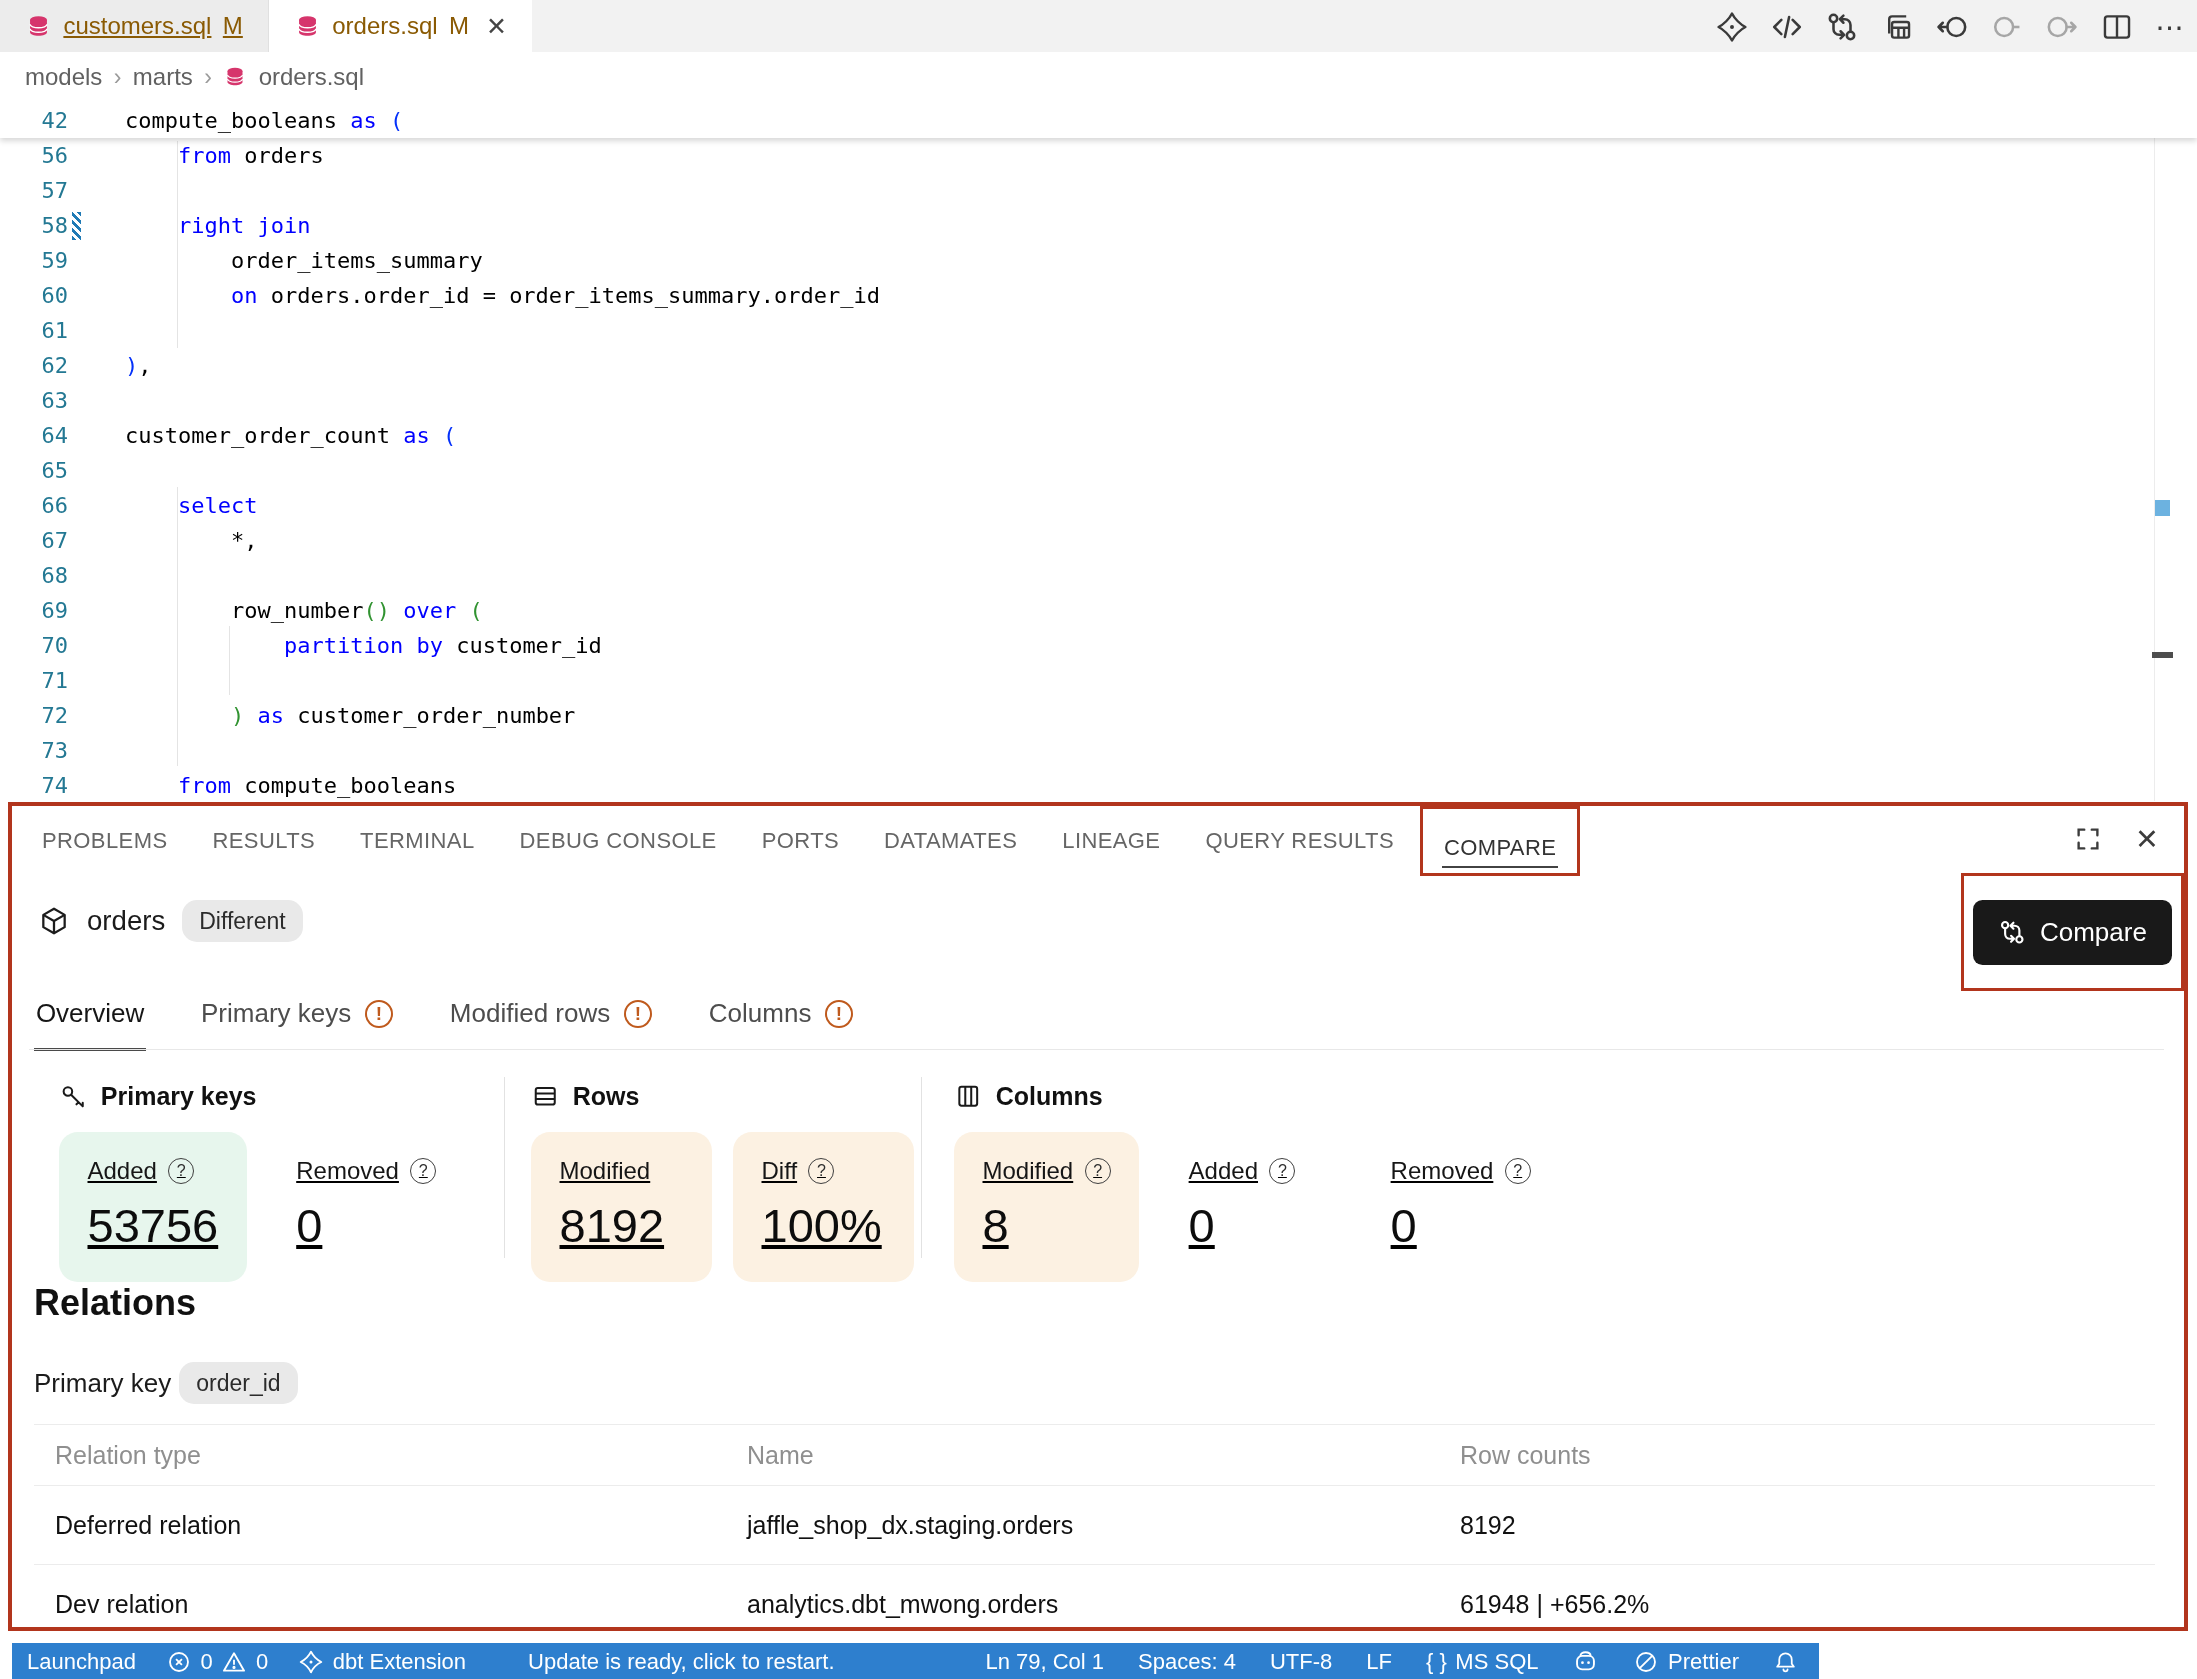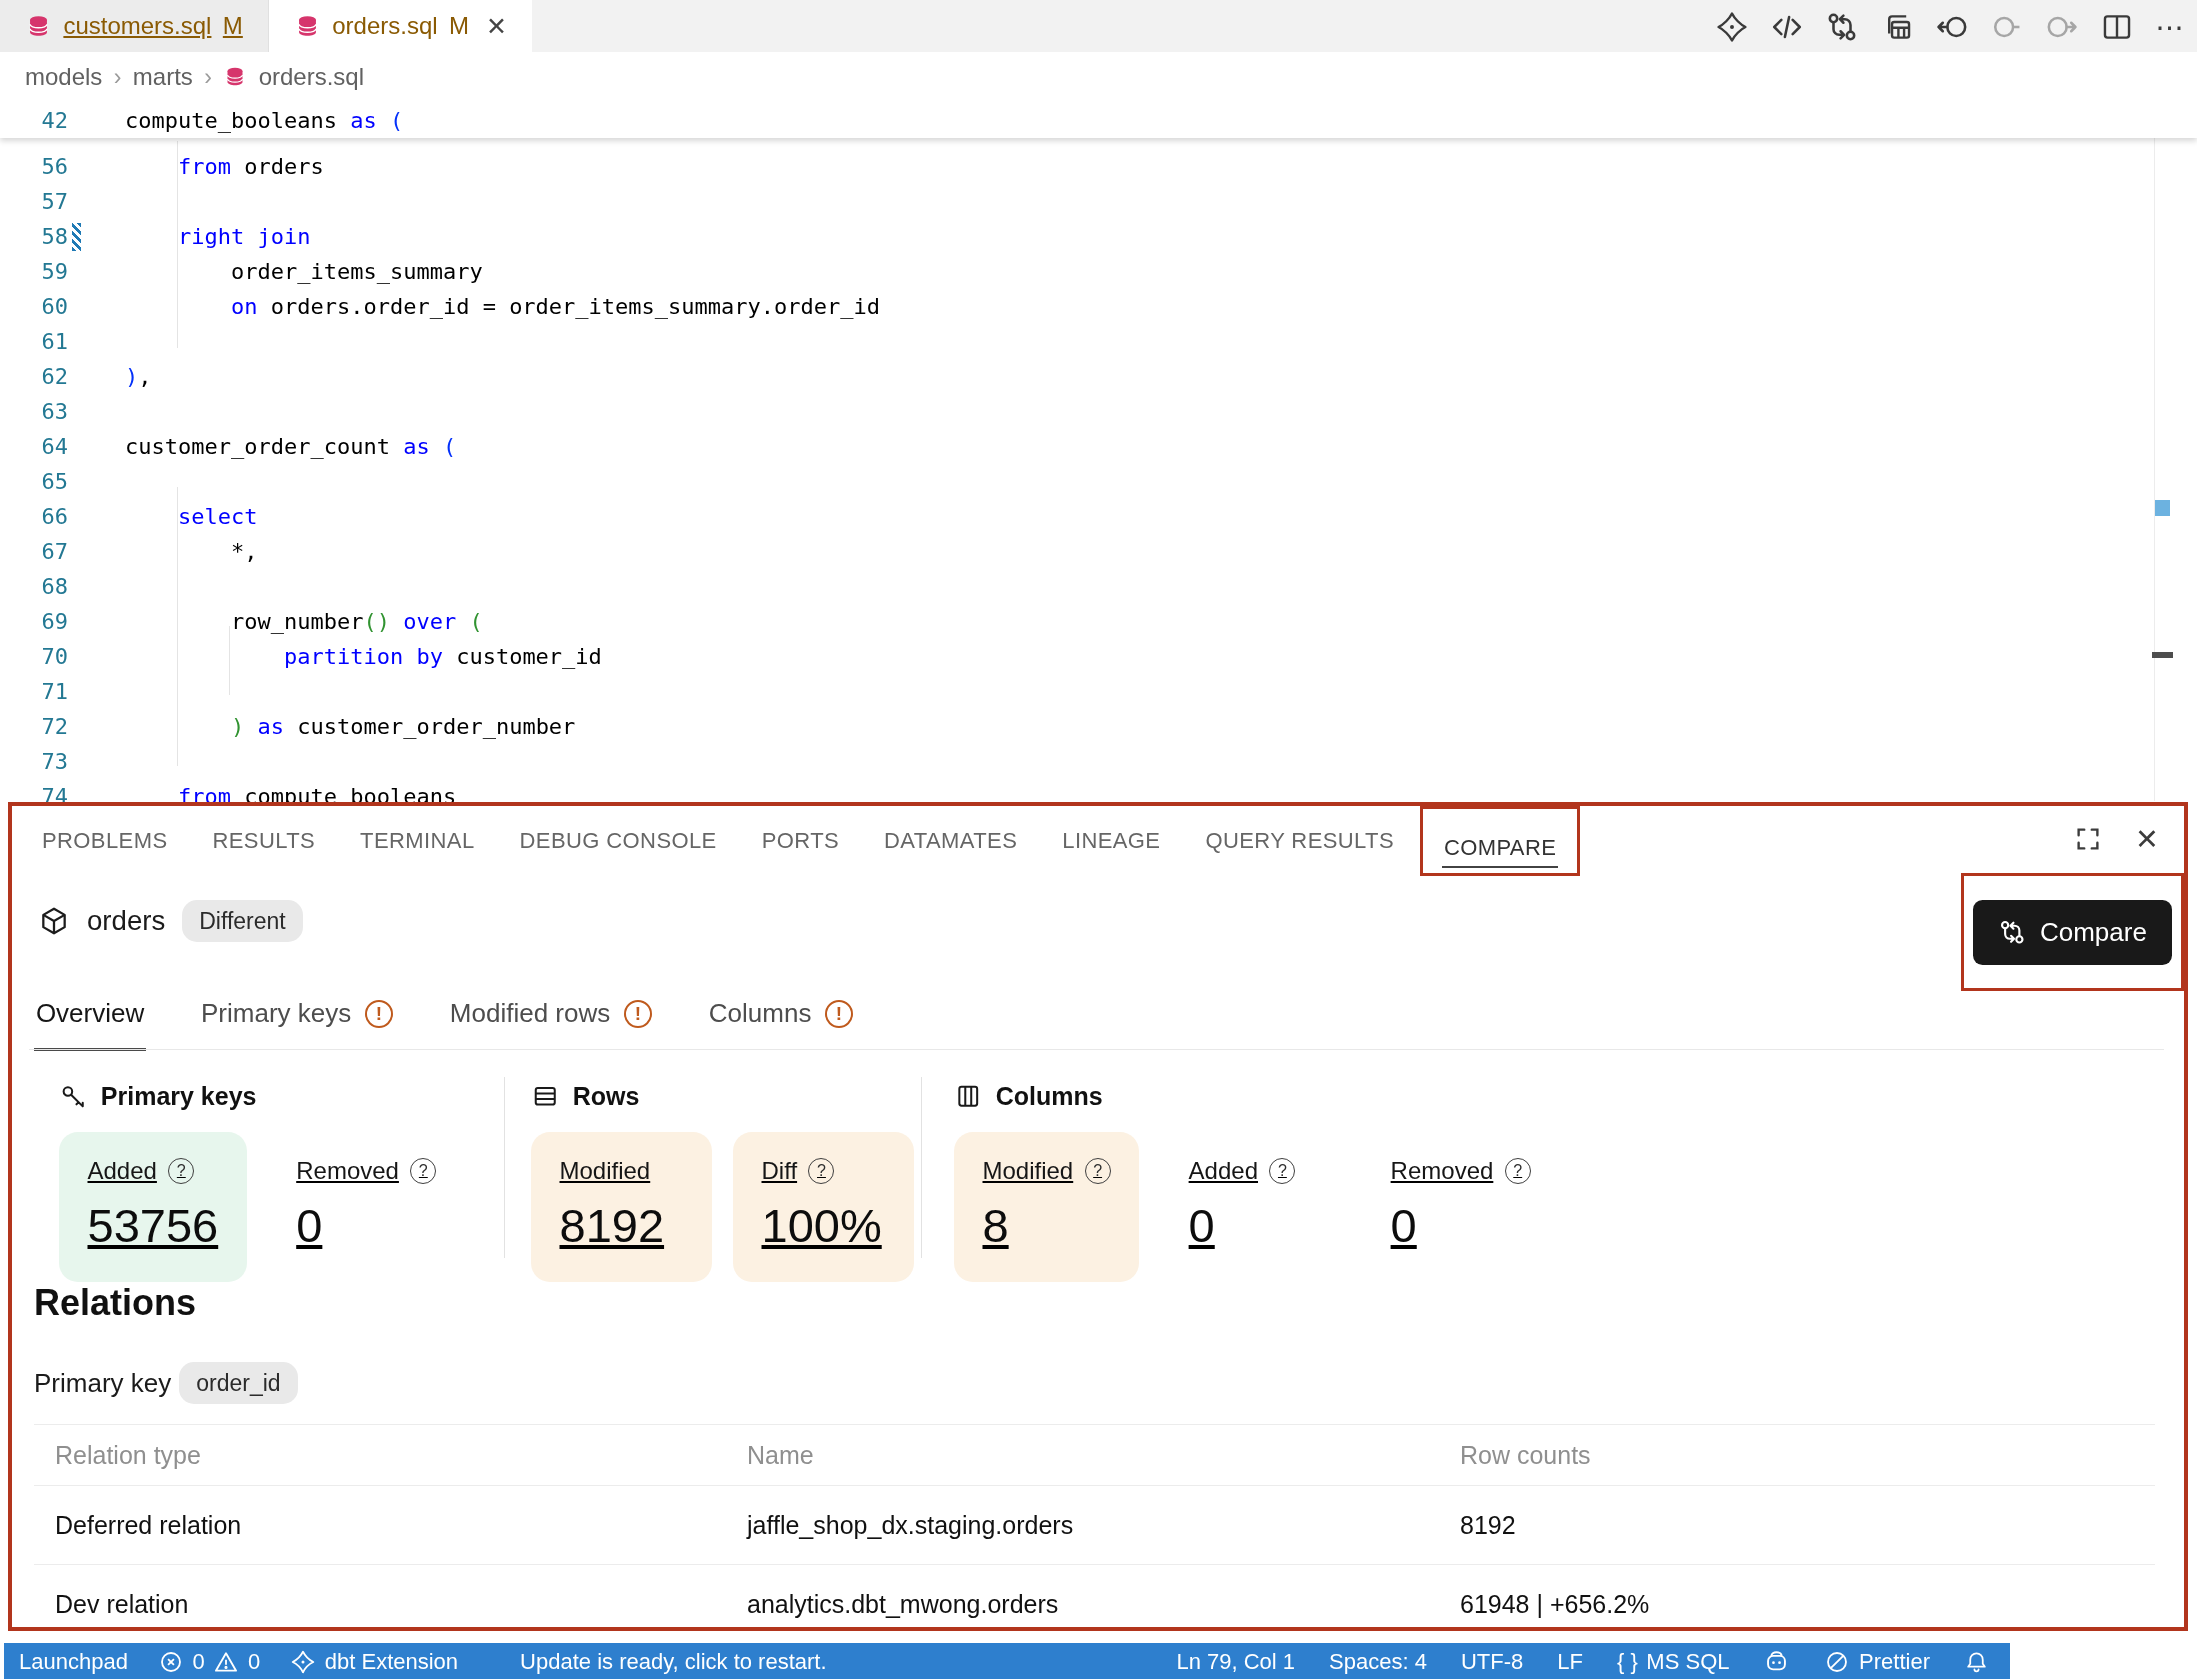--- a/index.html
+++ b/index.html
@@ -27,21 +27,21 @@
   .code-line { position:relative; display:flex; height:35px; line-height:35px;
     font-family:"DejaVu Sans Mono", monospace; font-size:22px; white-space:pre; }
   .gutter { width:68px; text-align:right; color:#237893; flex:none; }
   .code-body { padding-left:57px; }
   .tok-k { color:#0000ff; }
   .tok-p { color:#000000; }
   .tok-b { color:#0431fa; }
   .tok-g { color:#319331; }
   .sticky { position:absolute; left:0; top:0; width:2197px; height:35px; background:#fff;
     box-shadow:0 2.9px 5.7px rgba(0,0,0,.16); z-index:5; }
-  .lines-wrap { position:absolute; left:0; top:46px; width:2136px; }
+  .lines-wrap { position:absolute; left:0; top:35px; width:2136px; }
   .mod-marker { position:absolute; left:72px; top:3.8px; width:8.6px; height:28.5px;
     background:repeating-linear-gradient(45deg,#1f7ab5 0 2.9px,#ffffff 2.9px 5.7px); }
   .indent-guide { position:absolute; width:1px; background:#e4e4e4; }
   .ruler-line { position:absolute; top:103px; bottom:878px; right:42px; width:1px; background:#ececec; }
   .ruler-blue { position:absolute; left:2155px; top:500px; width:15px; height:16px; background:#6cb2e0; }
   .ruler-dark { position:absolute; left:2152px; top:652px; width:21px; height:5.7px; background:#4d4d4d; }
 
   
   .panel-bg { position:absolute; left:7.6px; top:802px; width:2180px; height:829px;
     background:#fff; border:4.8px solid #b2351d; }
@@ -87,21 +87,21 @@
   .rel-table { position:absolute; left:34px; top:1424px; width:2121px; font-size:25px; }
   .rt-line { height:1px; background:#ececec; }
   .rt-row { position:relative; display:flex; align-items:center; }
   .rt-head { height:60px; color:#8f8f8f; }
   .rt-data { height:78px; color:#111; }
   .col-a { width:713px; padding-left:21px; }
   .col-b { width:713px; }
   .col-c { flex:1; }
 
   
-  .statusbar { position:absolute; left:4px; top:1643px; width:2006px; height:37px; background:#2e7fce;
+  .statusbar { position:absolute; left:12px; top:1643px; width:1807px; height:37px; background:#2e7fce;
     color:#fff; display:flex; align-items:center; font-size:22px; }
   .sb-left { display:flex; align-items:center; gap:30px; padding-left:15px; }
   .sb-right { margin-left:auto; display:flex; align-items:center; gap:34px; padding-right:21px; }
   .sb-item { display:flex; align-items:center; gap:8.6px; cursor:pointer; }
   .sb-item .ico { width:26px; height:26px; color:#fff; }
 </style>
 </head>
 <body>
 
 <svg width="0" height="0" style="position:absolute">

